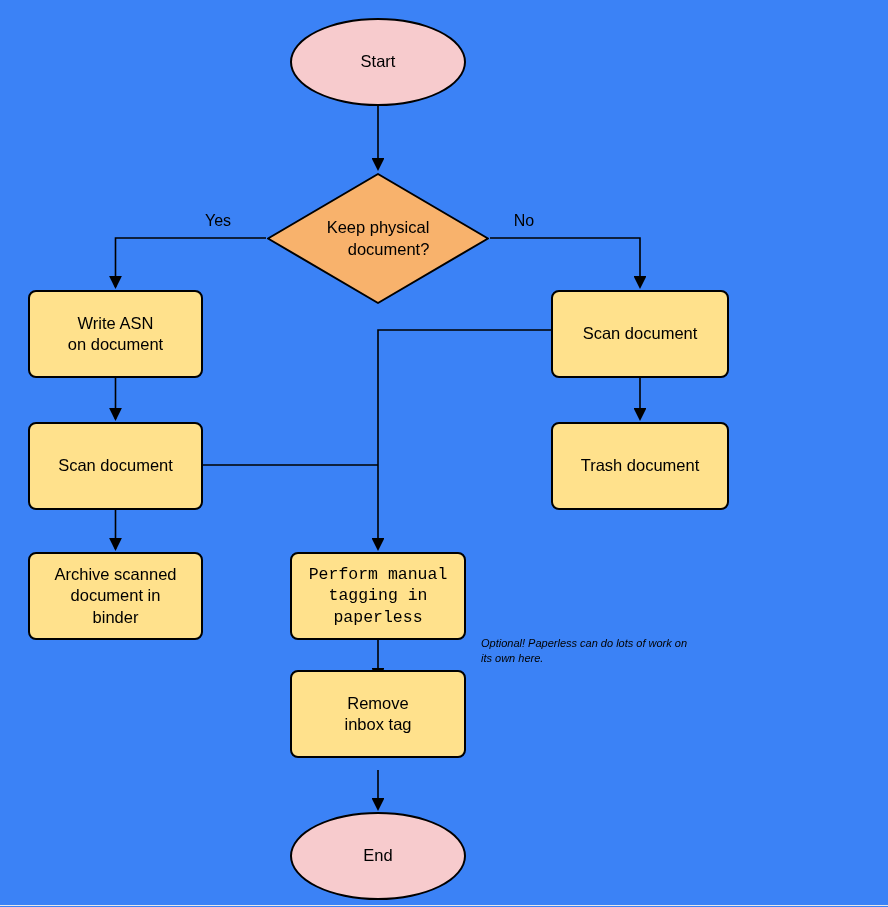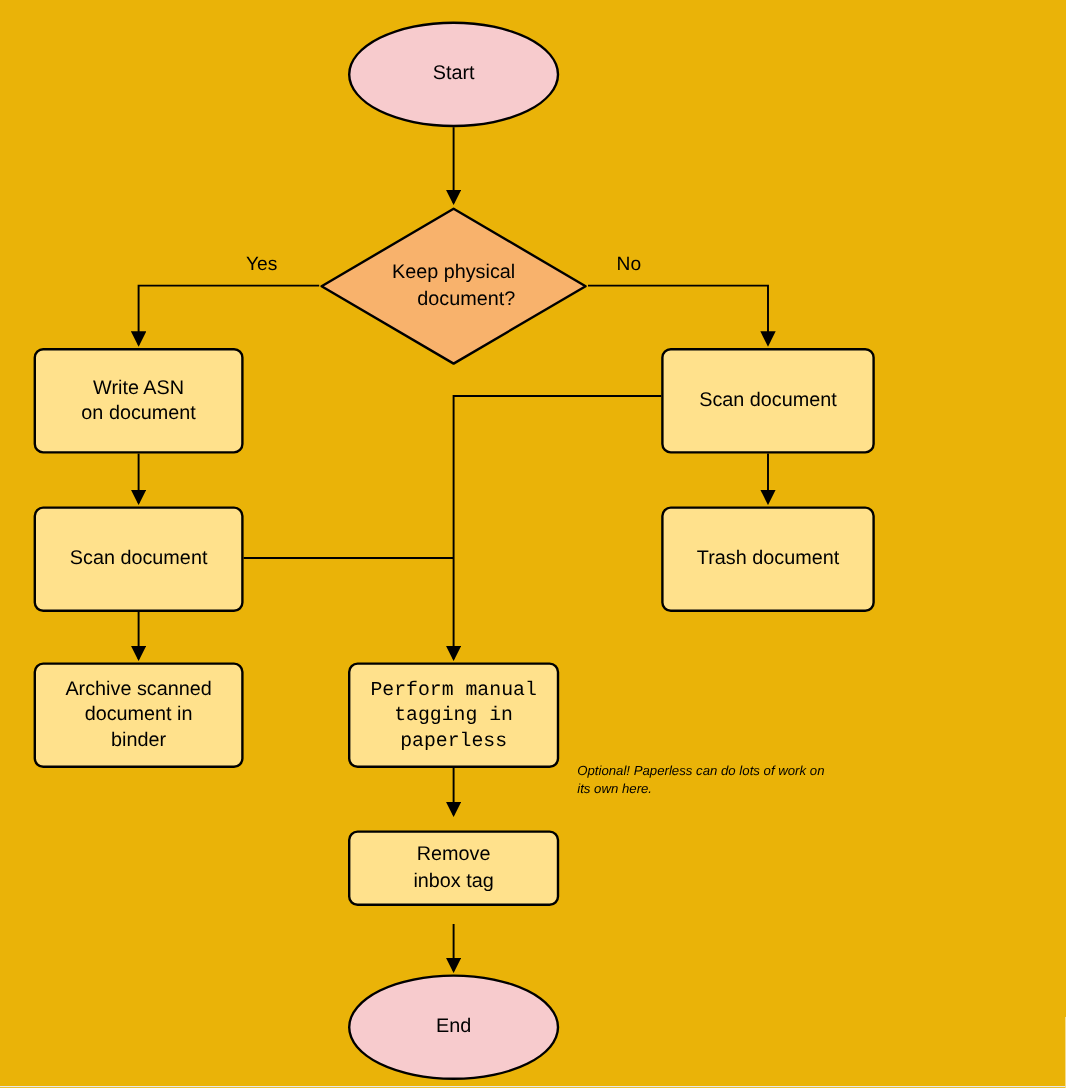--- a/index.html
+++ b/index.html
@@ -1,19 +1,19 @@
 <!DOCTYPE html>
 <html style="--terminator-fill: #f7cbcd; --decision-fill: #f8b26c; --process-fill: #ffe18c; --stroke: #000000;"><head>
 <meta charset="utf-8">
 <style>
   * { margin:0; padding:0; box-sizing:border-box; }
   html,body { background:#ffffff; }
   body { font-family:"Liberation Sans", sans-serif; color:#000; }
 
-  .canvas { position:relative; width:888px; height:907px; background:#eab308; overflow:hidden; }
+  .canvas { position:relative; width:888px; height:907px; background:#3b82f6; overflow:hidden; }
 
   .edges { position:absolute; left:0; top:0; width:888px; height:907px; }
   .edges path { stroke:var(--stroke,#000); stroke-width:1.6; fill:none; }
 
   .node {
     position:absolute; display:flex; align-items:center; justify-content:center;
     text-align:center; font-size:16.5px; line-height:1.3; color:#000;
   }
   .node .label { white-space:pre-line; position:relative; z-index:2; }
 
@@ -97,21 +97,21 @@
   <div class="node process" style="left:551px; top:422px; width:178px; height:88px;">
     <span class="label">Trash document</span>
   </div>
 
   <div class="node process" style="left:290px; top:552px; width:176px; height:88px;font-family:Liberation Mono, monospace;">
     <span class="label">Perform manual
 tagging in
 paperless</span>
   </div>
 
-  <div class="node process" style="left:290px; top:692px; width:176px; height:63px;">
+  <div class="node process" style="left:290px; top:670px; width:176px; height:88px;">
     <span class="label">Remove
 inbox tag</span>
   </div>
 
   <div class="node terminator" style="left:290px; top:812px; width:176px; height:88px;justify-content:center;">
     <span class="label">End</span>
   </div>
 
   <div class="edge-label" style="left:196px; top:212px; width:44px; text-align:center;">Yes</div>
   <div class="edge-label" style="left:504px; top:212px; width:40px; text-align:center;">No</div>

